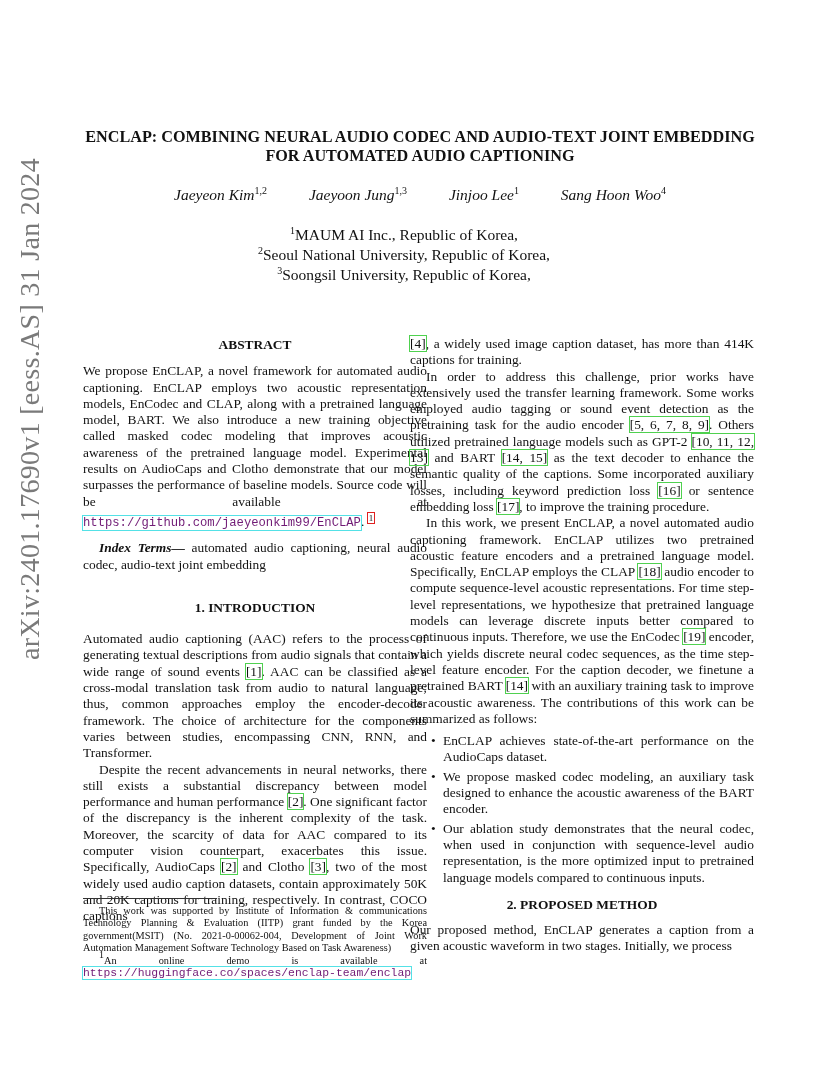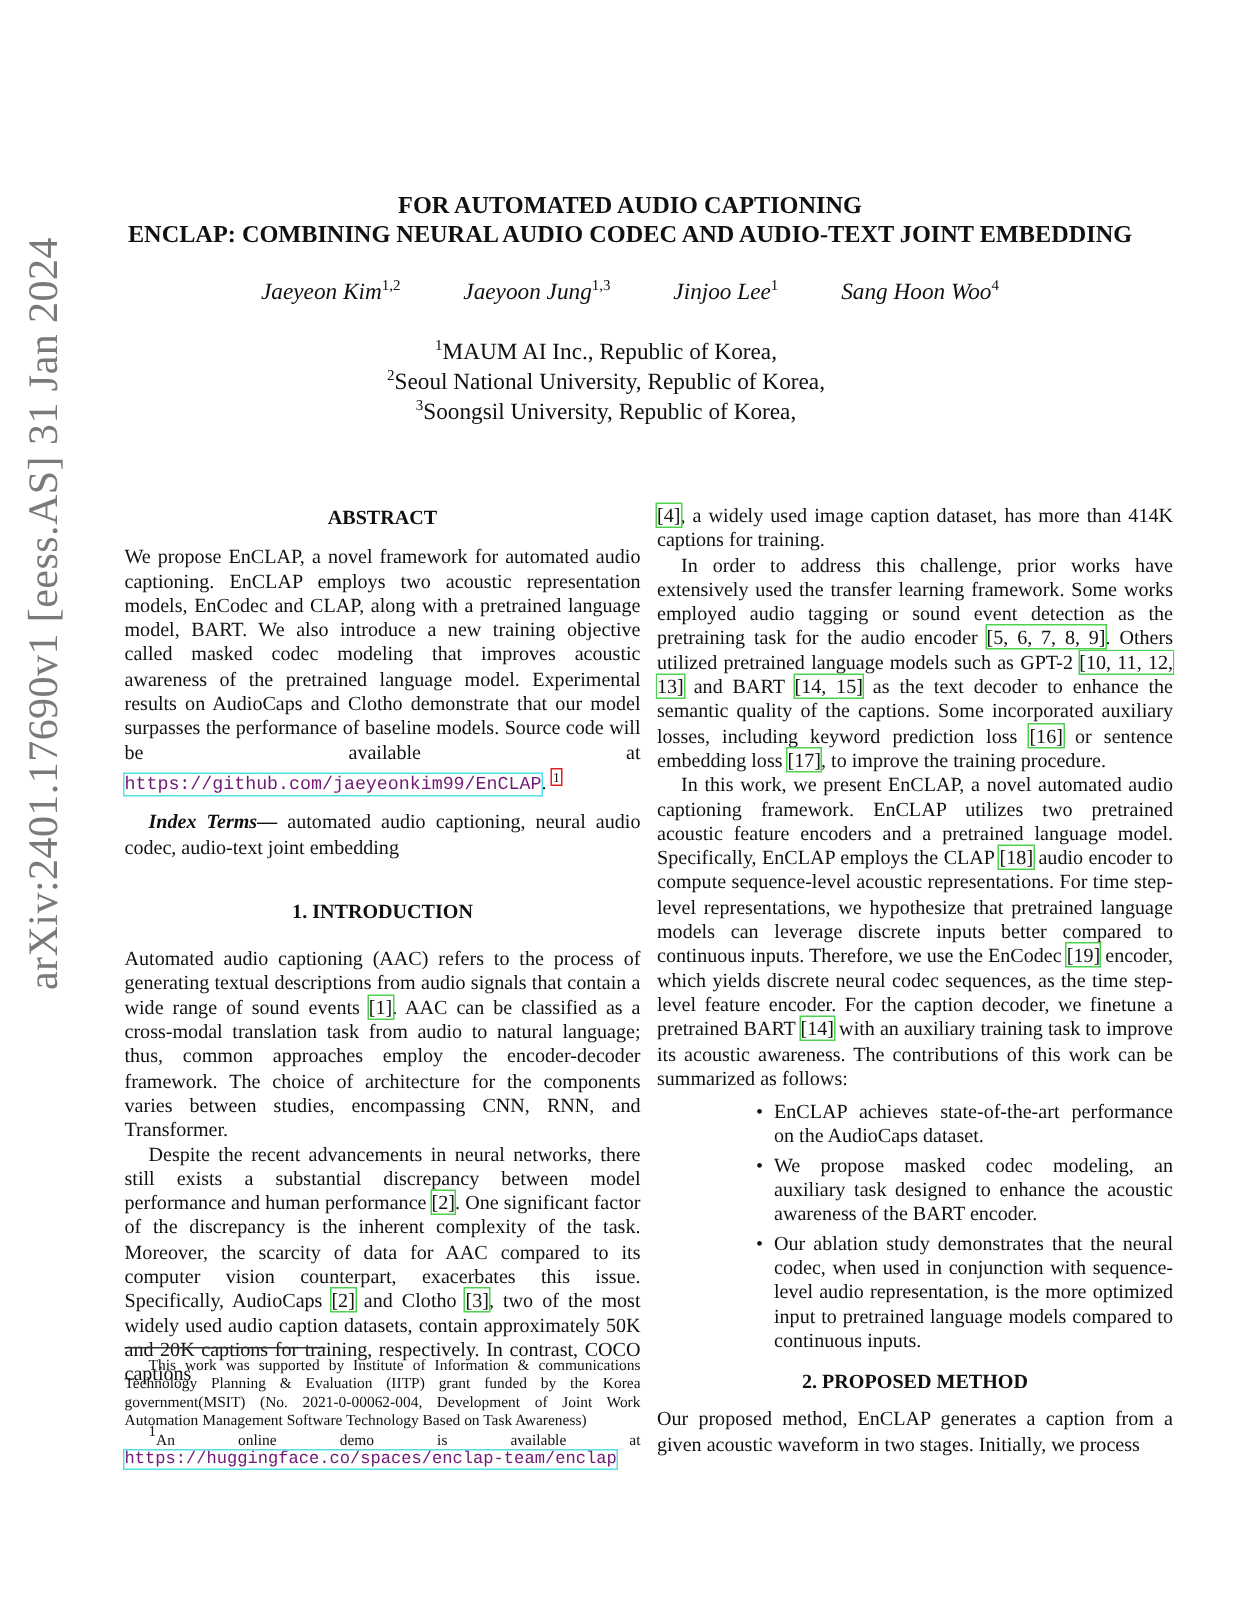--- a/index.html
+++ b/index.html
@@ -5,42 +5,42 @@
   html, body { margin:0; padding:0; background:#ffffff; }
   body { width:828px; height:1072px; position:relative; overflow:hidden; font-family:"Liberation Serif", serif; color:#111; }
   .arxiv { position:absolute; left:14px; top:660px; transform-origin:left top; transform:rotate(-90deg); font-size:28px; color:#7a7a7a; white-space:nowrap; letter-spacing:0.3px; }
   .title { position:absolute; left:70px; width:700px; top:128px; text-align:center; font-weight:bold; font-size:16.2px; line-height:19px; }
   .authors { position:absolute; left:70px; width:700px; top:186px; text-align:center; font-style:italic; font-size:15.5px;font-family:Liberation Serif, serif; }
   .authors span.a { margin:0 19px; }
   sup { font-size:10px; line-height:0; vertical-align:6px; font-style:normal; }
   .affil { position:absolute; left:54px; width:700px; top:225px; text-align:center; font-size:15.5px; line-height:19.8px; }
   .col { position:absolute; width:344px; font-size:13.4px; line-height:16.3px; text-align:justify; }
   .col.left { left:83px; }
-  .col.right { left:438px; }
+  .col.right { left:410px; }
   .heading { text-align:center; font-weight:bold; font-size:13.4px; }
   p { margin:0; }
   .indent { text-indent:16px; }
   .cite { outline:1px solid #4fd14f; outline-offset:0px; color:#111; }
   .url { font-family:"Liberation Mono", monospace; font-size:12.2px; color:#701a75; outline:1px solid #54e1e6; }
   .fnref { outline:1px solid #e02020; font-size:9px; vertical-align:5px; padding:0 1px; }
   ul { margin:6px 0 0 0; padding-left:33px; list-style:none; }
-  ul li { position:relative; margin-bottom:3px;margin-left:45px; }
+  ul li { position:relative; margin-bottom:3px; }
   ul li::before { content:"•"; position:absolute; left:-12px; }
   .fn { font-size:10.3px; line-height:12.4px; text-align:justify; }
   .fnrule { width:134px; border-top:0.8px solid #333; margin-bottom:6px; }
   .subheading { font-weight:bold; font-size:13.4px; }
 </style>
 </head>
 <body>
 
 <div class="arxiv">arXiv:2401.17690v1  [eess.AS]  31 Jan 2024</div>
 
 <div class="title">
+  <div>ENCLAP: COMBINING NEURAL AUDIO CODEC AND AUDIO-TEXT JOINT EMBEDDING</div>
   <div>FOR AUTOMATED AUDIO CAPTIONING</div>
-  <div>ENCLAP: COMBINING NEURAL AUDIO CODEC AND AUDIO-TEXT JOINT EMBEDDING</div>
 </div>
 
 <div class="authors">
   <span class="a"><span>Jaeyeon Kim</span><sup>1,2</sup></span>
   <span class="a"><span>Jaeyoon Jung</span><sup>1,3</sup></span>
   <span class="a"><span>Jinjoo Lee</span><sup>1</sup></span>
   <span class="a"><span>Sang Hoon Woo</span><sup>4</sup></span>
 </div>
 
 <div class="affil">

